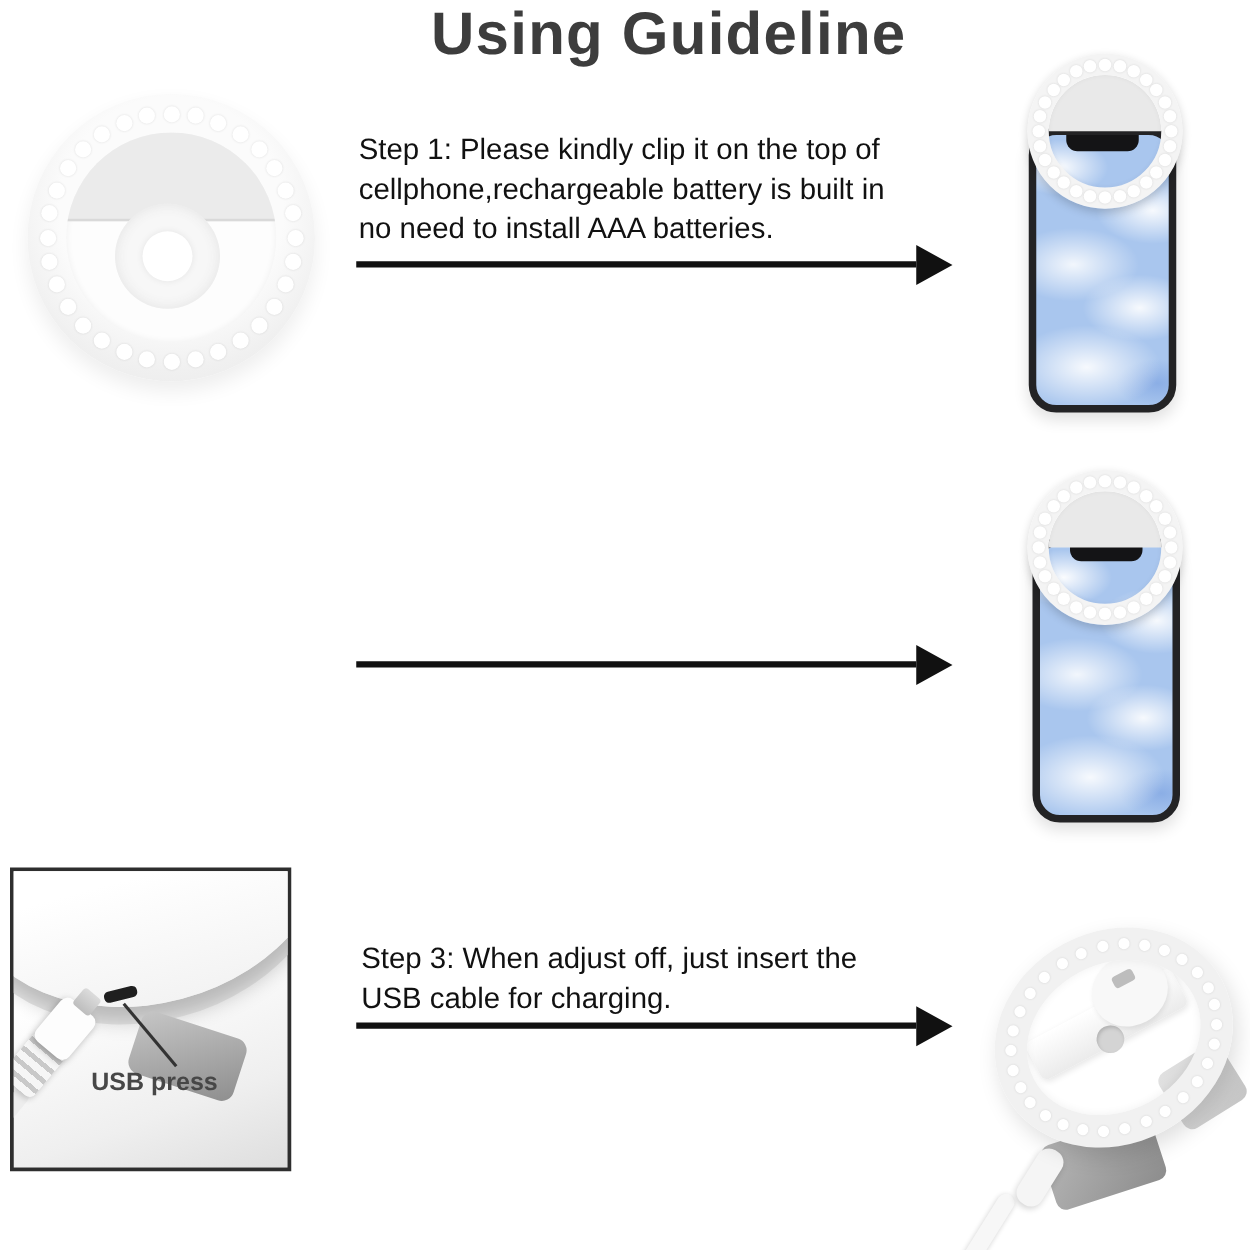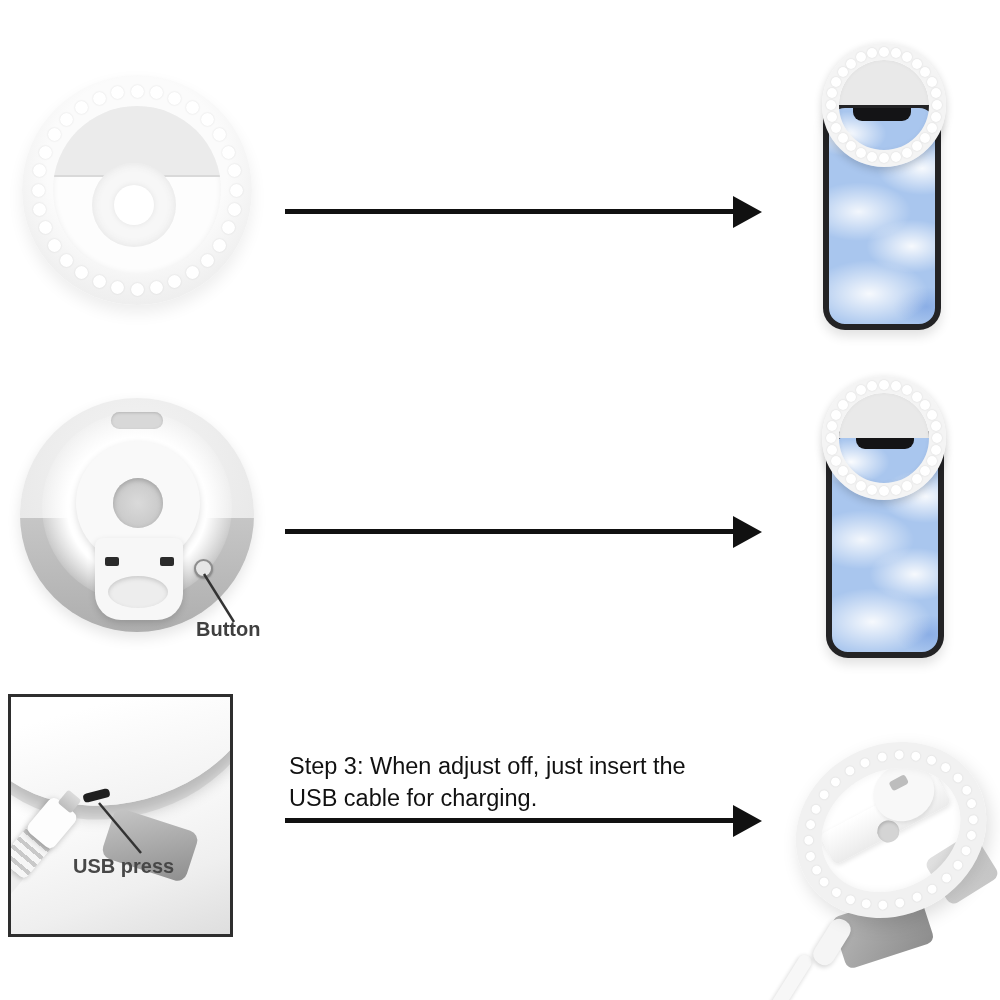--- a/index.html
+++ b/index.html
@@ -138,20 +138,21 @@
   .tilt-plug{position:absolute;left:56px;top:182px;width:22px;height:50px;border-radius:10px;
       background:#f5f5f5;transform:rotate(32deg);box-shadow:0 2px 5px rgba(0,0,0,0.18);}
   .tilt-cable{position:absolute;left:12px;top:214px;width:14px;height:92px;border-radius:8px;
       background:#f7f7f7;transform:rotate(32deg);box-shadow:0 1px 4px rgba(0,0,0,0.18);}
 </style>
 </head>
 <body>
 
 <div class="canvas">
 
+  <div class="title">Using Guideline</div>
 
   <div class="fig-ring-front">
     <div class="frf-shell"></div>
     <div class="led-field">
         <i class="led" style="height: 13px; width: 13px; left: 207.5px; top: 108.5px;"></i>
         <i class="led" style="height: 13px; width: 13px; left: 205.598px; top: 127.814px;"></i>
         <i class="led" style="height: 13px; width: 13px; left: 199.964px; top: 146.386px;"></i>
         <i class="led" style="height: 13px; width: 13px; left: 190.815px; top: 163.501px;"></i>
         <i class="led" style="height: 13px; width: 13px; left: 178.504px; top: 178.504px;"></i>
         <i class="led" style="height: 13px; width: 13px; left: 163.501px; top: 190.815px;"></i>
@@ -183,20 +184,23 @@
         <i class="led" style="height: 13px; width: 13px; left: 205.598px; top: 89.1861px;"></i>
       </div>
     <div class="frf-inner">
       <div class="frf-top"></div>
       <div class="frf-donut">
         <div class="frf-donut-core"></div>
       </div>
     </div>
   </div>
 
+  <div class="step-text t1">Step 1: Please kindly clip it on the top of
+cellphone,rechargeable battery is built in
+no need to install AAA batteries.</div>
   <div class="arrow a1"></div>
 
   <div class="phone p1">
     <div class="notch"></div>
   </div>
   <div class="ring-sm r1">
     <div class="ring-sm-diffuser"></div>
     <div class="ring-sm-band"></div>
     <div class="led-field">
         <i class="led" style="height: 10px; width: 10px; left: 110px; top: 57px;"></i>
@@ -223,38 +227,20 @@
         <i class="led" style="height: 10px; width: 10px; left: 57px; top: 4px;"></i>
         <i class="led" style="height: 10px; width: 10px; left: 68.7936px; top: 5.32882px;"></i>
         <i class="led" style="height: 10px; width: 10px; left: 79.9958px; top: 9.24865px;"></i>
         <i class="led" style="height: 10px; width: 10px; left: 90.045px; top: 15.5629px;"></i>
         <i class="led" style="height: 10px; width: 10px; left: 98.4371px; top: 23.955px;"></i>
         <i class="led" style="height: 10px; width: 10px; left: 104.751px; top: 34.0042px;"></i>
         <i class="led" style="height: 10px; width: 10px; left: 108.671px; top: 45.2064px;"></i>
       </div>
   </div>
 
-  <div class="fig-back">
-    <div class="bv-circle">
-      <div class="bv-band"></div>
-      <div class="bv-glow"></div>
-      <div class="bv-slot"></div>
-      <div class="bv-hole-circle"></div>
-      <div class="bv-hole"></div>
-      <div class="bv-stem"></div>
-      <div class="bv-recess"></div>
-      <div class="bv-contact bv-c1"></div>
-      <div class="bv-contact bv-c2"></div>
-      <div class="bv-button"></div>
-    </div>
-    <svg class="bv-svg" width="252" height="252">
-      <line x1="184" y1="176" x2="214" y2="224" stroke="#333" stroke-width="2.5"></line>
-    </svg>
-    <div class="small-label" style="left:176px;top:220px;">Button</div>
-  </div>
 
   <div class="arrow a2"></div>
 
   <div class="phone p2">
     <div class="notch"></div>
   </div>
   <div class="ring-sm r2">
     <div class="ring-sm-diffuser"></div>
     <div class="ring-sm-band"></div>
     <div class="led-field">

